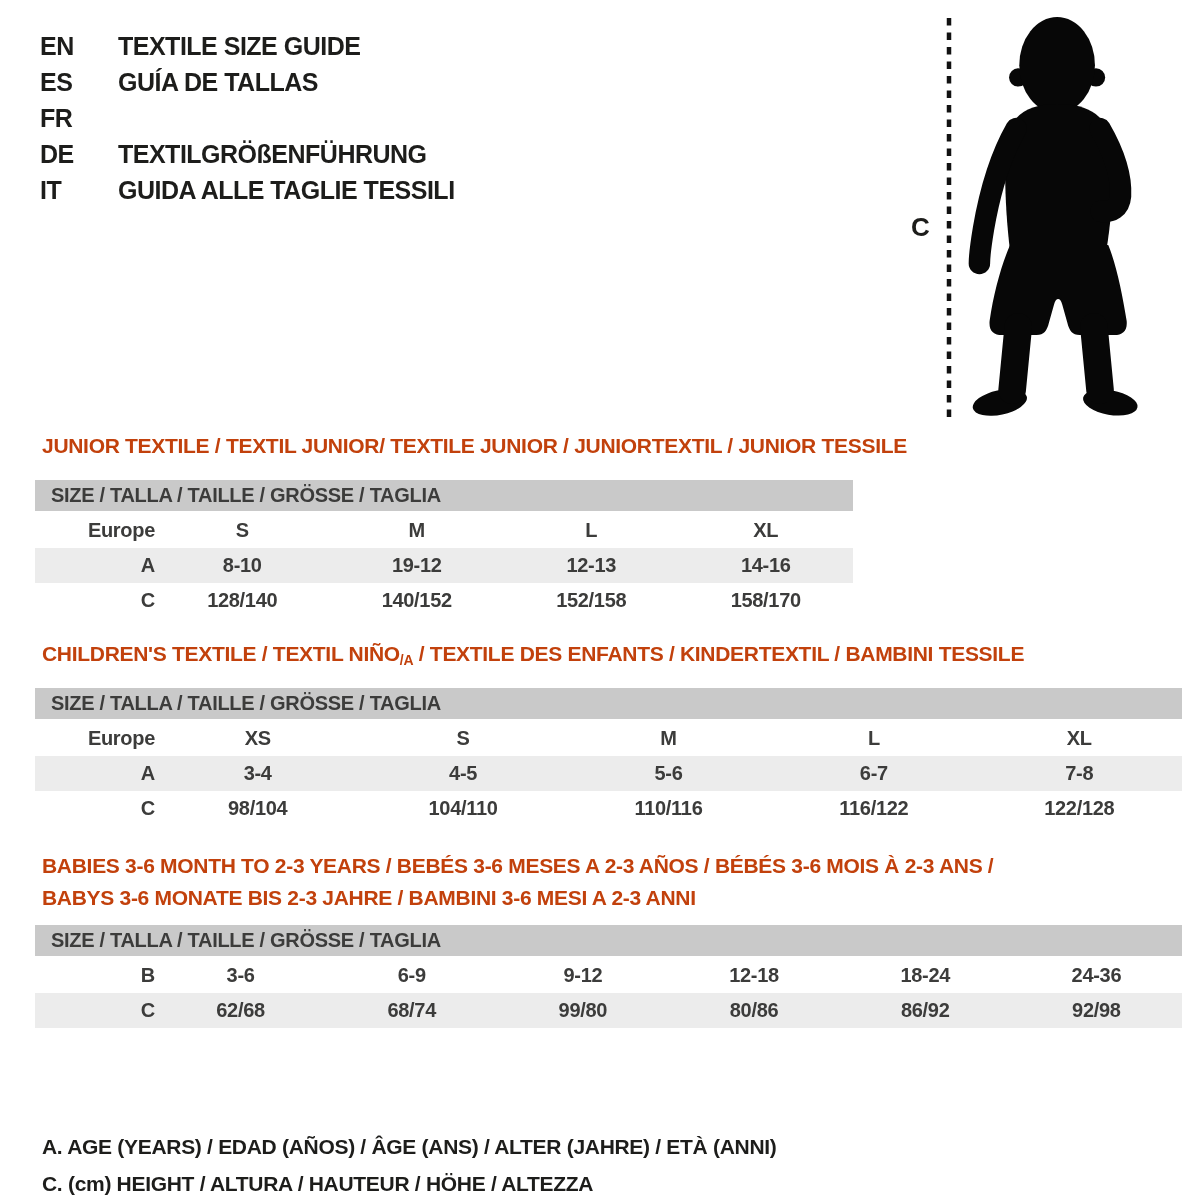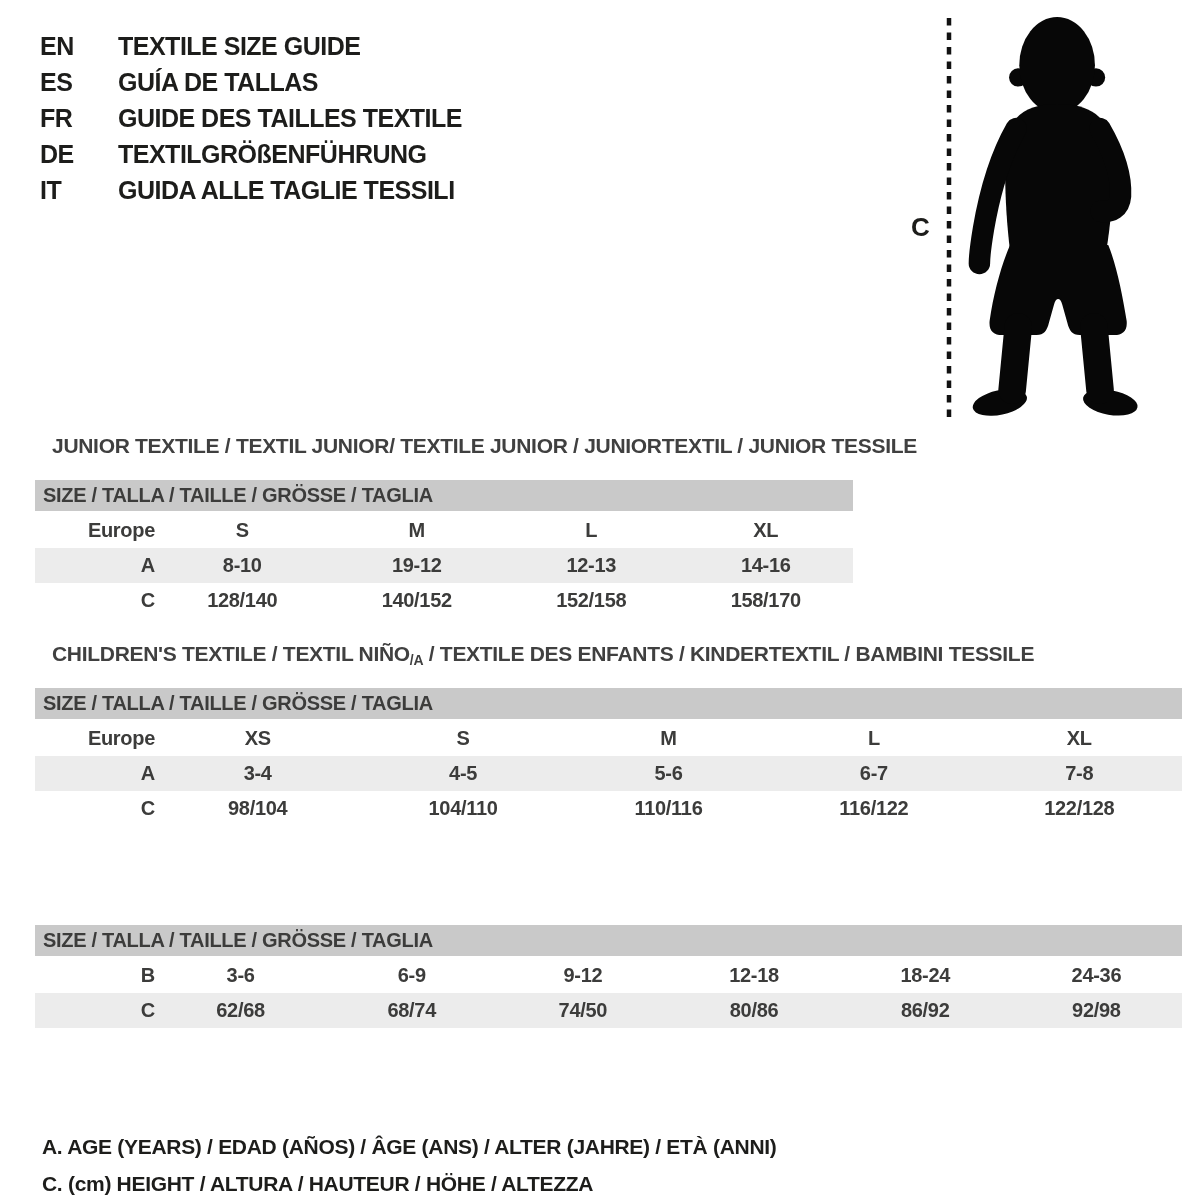--- a/index.html
+++ b/index.html
@@ -27,35 +27,35 @@
   .figure { position: absolute; left: 905px; top: 8px; width: 260px; height: 420px; }
   .figure-label {
     position: absolute; left: 6px; top: 204px;
     font-size: 26px; font-weight: 700;
   }
   .dash-line { position: absolute; left: 40px; top: 8px; }
   .silhouette { position: absolute; left: 58px; top: 6px; }
 
   
   .section-title {
-    position: absolute; left: 52px;
+    position: absolute; left: 42px;
     font-size: 21px; font-weight: 700; letter-spacing: -0.3px;
-    white-space: nowrap; color: #404040;
+    white-space: nowrap; color: #c2410c;
   }
   .section-title .subscript {
     font-size: 14px; vertical-align: -4px; font-weight: 700;
   }
   .title-line { line-height: 32px; }
 
   
   .tbl { position: absolute; }
   .size-bar {
     height: 31px; line-height: 31px; background: #c9c9c9;
     color: #3c3c3b; font-size: 20px; font-weight: 700; letter-spacing: -0.3px;
-    padding-left: 8px; box-sizing: border-box; margin-bottom: 2px;
+    padding-left: 16px; box-sizing: border-box; margin-bottom: 2px;
   }
   table.grid {
     width: 100%; border-collapse: collapse; table-layout: fixed;
   }
   table.grid td {
     height: 35px; font-size: 20px; font-weight: 700; letter-spacing: -0.3px;
     color: #3c3c3b; text-align: center; vertical-align: middle; padding: 0;
   }
   table.grid td.lab { text-align: right; padding-left: 8px; }
   tr.shaded { background: #ececec; }
@@ -77,21 +77,20 @@
     <div class="lang-row">
       <span class="lang-code">EN</span>
       <span class="lang-title">TEXTILE SIZE GUIDE</span>
     </div>
     <div class="lang-row">
       <span class="lang-code">ES</span>
       <span class="lang-title">GUÍA DE TALLAS</span>
     </div>
     <div class="lang-row">
       <span class="lang-code">FR</span>
-      <span class="lang-title">GUIDE DES TAILLES TEXTILE</span>
     </div>
     <div class="lang-row">
       <span class="lang-code">DE</span>
       <span class="lang-title">TEXTILGRÖßENFÜHRUNG</span>
     </div>
     <div class="lang-row">
       <span class="lang-code">IT</span>
       <span class="lang-title">GUIDA ALLE TAGLIE TESSILI</span>
     </div>
   </div>
@@ -201,20 +200,24 @@
         <td>98/104</td>
         <td>104/110</td>
         <td>110/116</td>
         <td>116/122</td>
         <td>122/128</td>
       </tr>
     </tbody>
       </table>
   </div>
 
+  <div class="section-title" style="top:850px;">
+    <div class="title-line">BABIES 3-6 MONTH TO 2-3 YEARS / BEBÉS 3-6 MESES A 2-3 AÑOS / BÉBÉS 3-6 MOIS À 2-3 ANS /</div>
+    <div class="title-line">BABYS 3-6 MONATE BIS 2-3 JAHRE / BAMBINI 3-6 MESI A 2-3 ANNI</div>
+  </div>
   <div class="tbl" style="left:35px; top:925px; width:1147px;">
     <div class="size-bar">SIZE / TALLA / TAILLE / GRÖSSE / TAGLIA</div>
     <table class="grid">
       <colgroup>
           <col class="c-label">
           <col>
           <col>
           <col>
           <col>
           <col>
@@ -227,21 +230,21 @@
         <td>6-9</td>
         <td>9-12</td>
         <td>12-18</td>
         <td>18-24</td>
         <td>24-36</td>
       </tr>
       <tr class="shaded">
         <td class="lab">C</td>
         <td>62/68</td>
         <td>68/74</td>
-        <td>74/50</td>
+        <td>99/80</td>
         <td>80/86</td>
         <td>86/92</td>
         <td>92/98</td>
       </tr>
     </tbody>
       </table>
   </div>
 
   <div class="footer">
     <div class="footer-line">A. AGE (YEARS) / EDAD (AÑOS) / ÂGE (ANS) / ALTER (JAHRE) / ETÀ (ANNI)</div>

